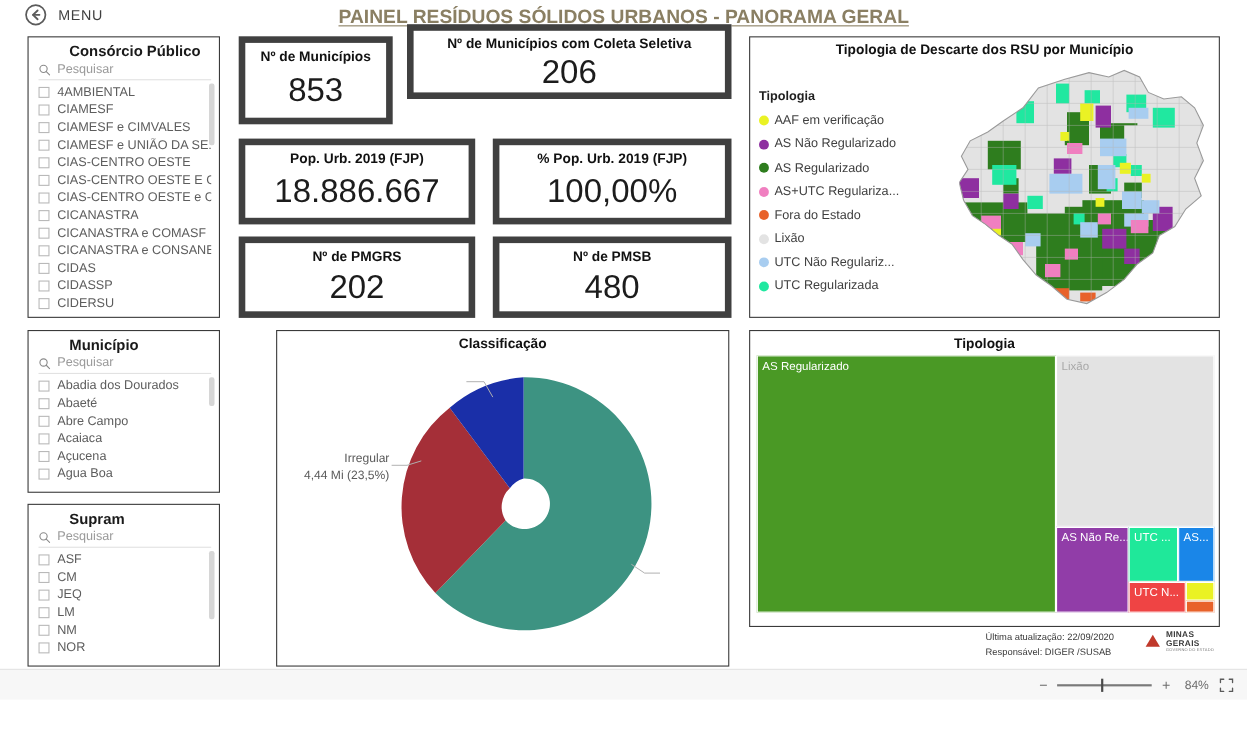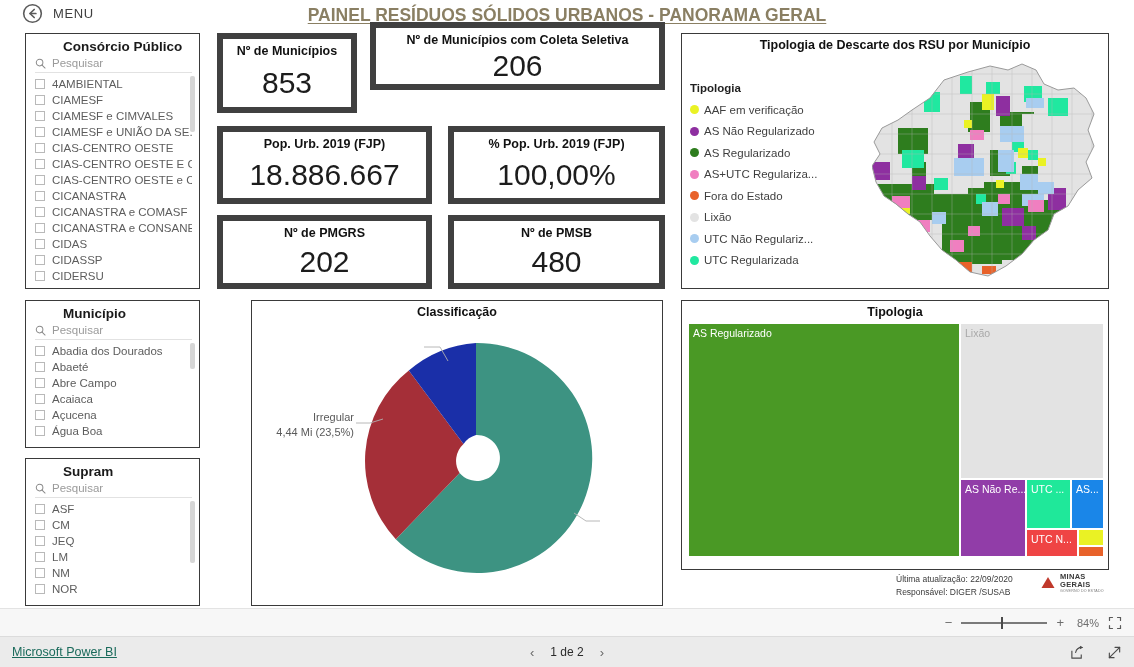--- a/index.html
+++ b/index.html
@@ -472,34 +472,14 @@
     <div class="ztrack">
       <div class="zthumb"></div>
     </div>
     <span class="zsign">+</span>
     <span class="zpct">84%</span>
     <svg width="14" height="14" viewBox="0 0 14 14">
       <path d="M1.5 4.5 V1.5 H4.5 M9.5 1.5 H12.5 V4.5 M12.5 9.5 V12.5 H9.5 M4.5 12.5 H1.5 V9.5" fill="none" stroke="#5a5a5a" stroke-width="1.2" stroke-linecap="round"></path>
     </svg>
   </div>
 
-  <div class="statusbar">
-    <a class="pbi-link" href="#">Microsoft Power BI</a>
-    <div class="pager">
-      <span class="pg-arrow">‹</span>
-      <span class="pg-text">1 de 2</span>
-      <span class="pg-arrow">›</span>
-    </div>
-    <div class="st-icons">
-      <svg width="15" height="15" viewBox="0 0 16 16">
-        <path d="M2 6 V14 H12 V10" fill="none" stroke="#4a4a4a" stroke-width="1.2" stroke-linejoin="round"></path>
-        <path d="M6 8 C7 3.5 10 2.5 13 2.6" fill="none" stroke="#4a4a4a" stroke-width="1.2" stroke-linecap="round"></path>
-        <path d="M10.6 0.8 L14 2.6 L10.6 4.6 Z" fill="#4a4a4a"></path>
-      </svg>
-      <svg width="15" height="15" viewBox="0 0 16 16">
-        <path d="M2.5 13.5 L13.5 2.5" stroke="#4a4a4a" stroke-width="1.2" stroke-linecap="round"></path>
-        <path d="M8.5 2.5 H13.5 V7.5" fill="none" stroke="#4a4a4a" stroke-width="1.2" stroke-linecap="round" stroke-linejoin="round"></path>
-        <path d="M7.5 13.5 H2.5 V8.5" fill="none" stroke="#4a4a4a" stroke-width="1.2" stroke-linecap="round" stroke-linejoin="round"></path>
-      </svg>
-    </div>
-  </div>
 
 </div>
 
 </body></html>

